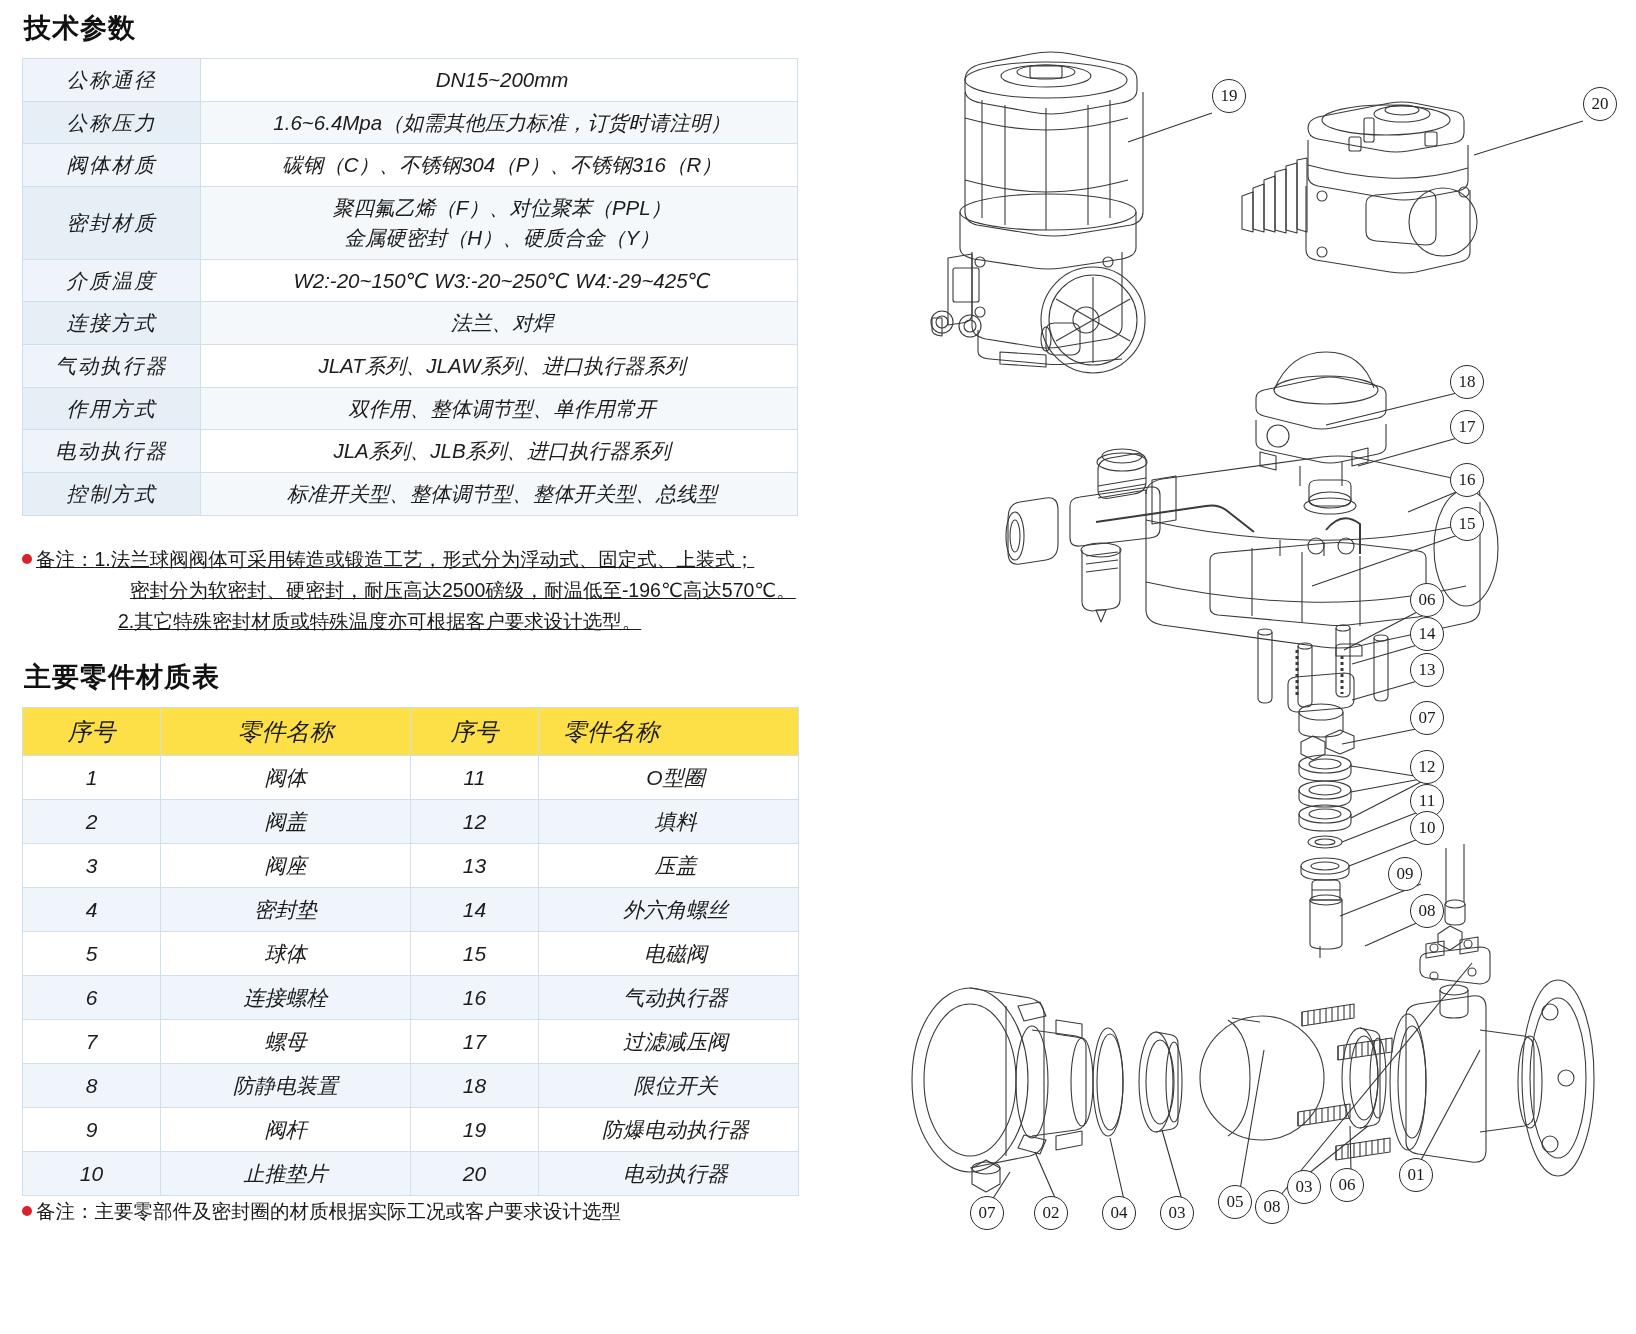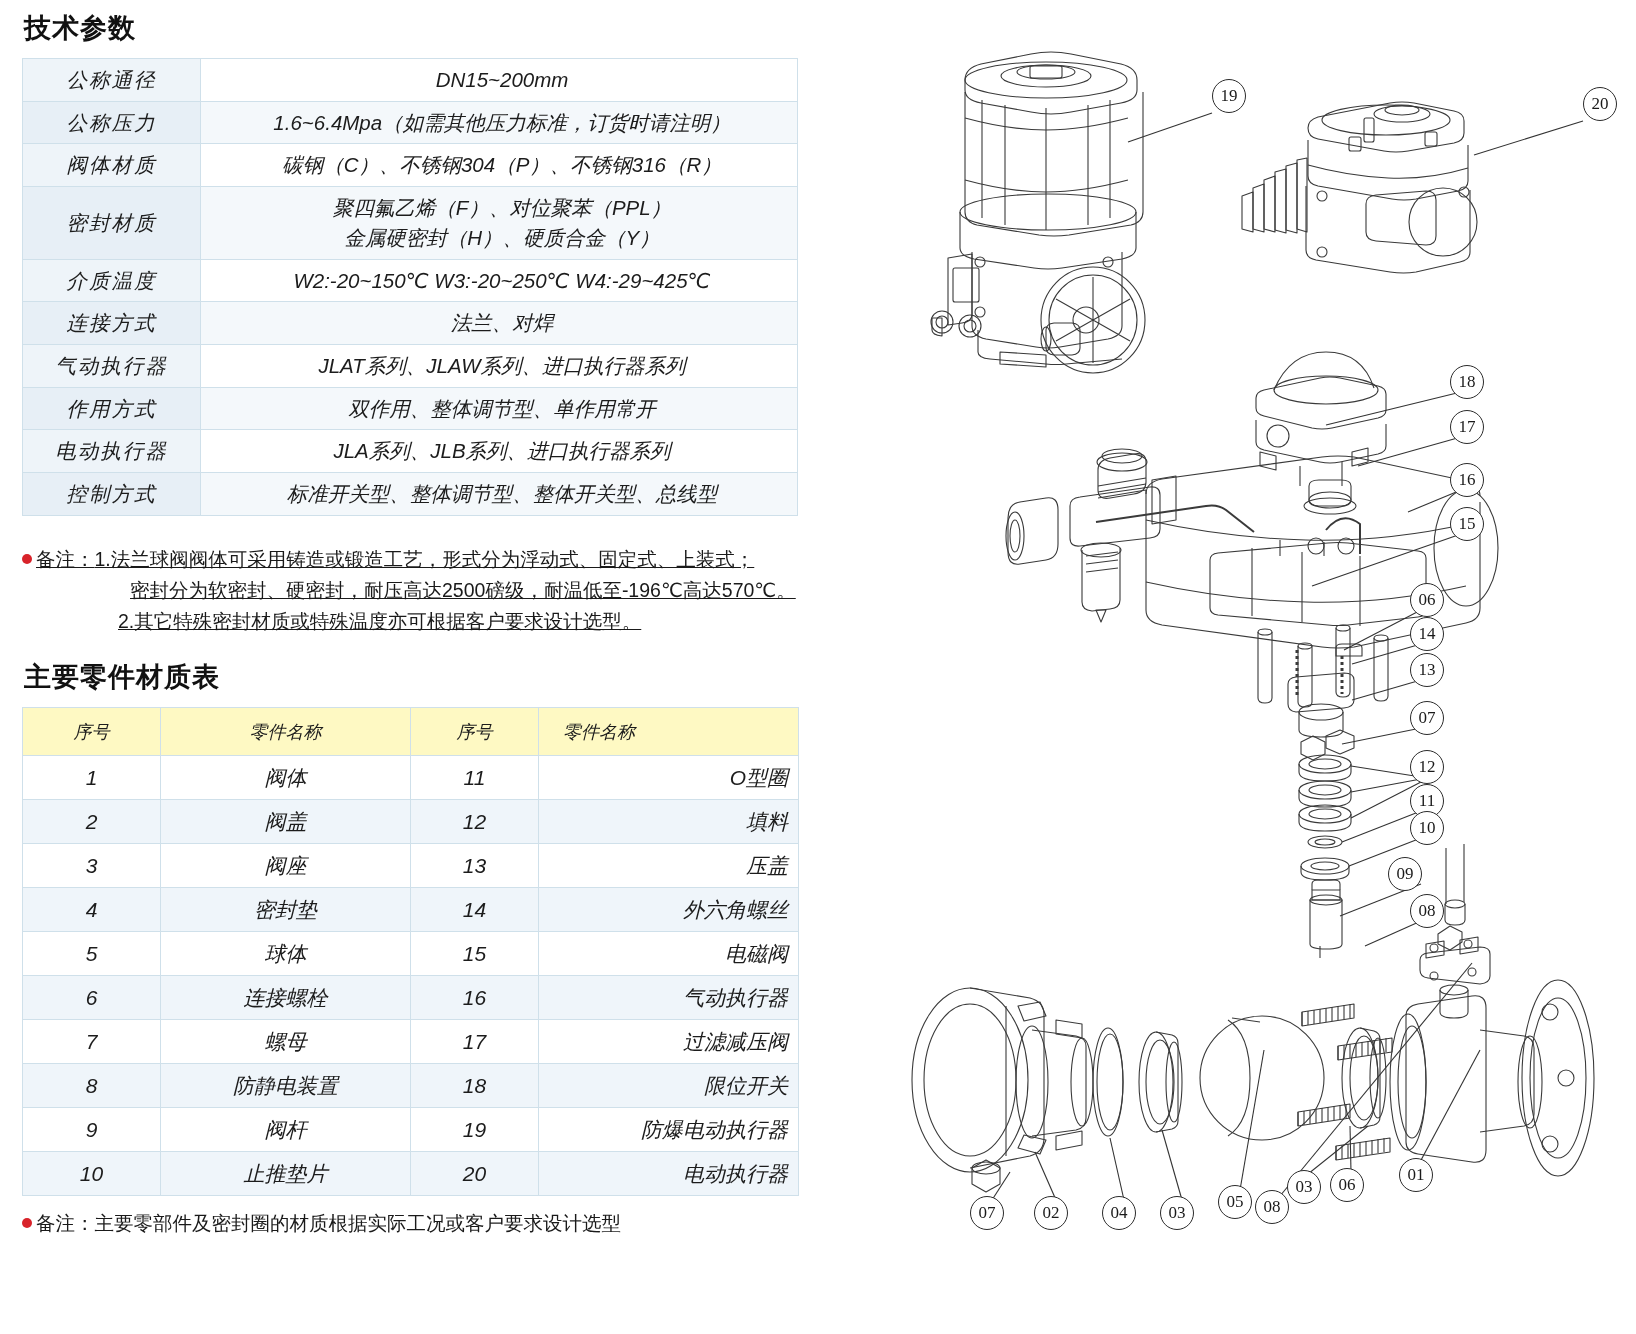--- a/index.html
+++ b/index.html
@@ -55,49 +55,49 @@
   table.spec tr:nth-child(even) td.v { background:#f4f8fb; }
   table.spec tr td { height: 42px; }
   table.spec td.v .ln { display:block; }
 
   
   table.parts col.p1 { width: 138px; }
   table.parts col.p2 { width: 250px; }
   table.parts col.p3 { width: 128px; }
   table.parts col.p4 { width: 260px; }
   table.parts th {
-    background:#fef9c3;
+    background:#fde047;
     font-weight: normal;
     text-align:center;
-    font-size:18px;
+    font-size:24px;
     height: 48px;
   }
   table.parts th.h4 { text-align:left; padding-left:24px; }
   table.parts td { height: 44px; text-align:center; font-size: 21px; }
-  table.parts td.name-l { text-align:right; padding-left:24px; }
+  table.parts td.name-l { text-align:center; padding-left:24px; }
   table.parts tbody tr:nth-child(even) td { background:#eff5fa; }
   table.parts tbody tr:nth-child(odd) td { background:#ffffff; }
 
   
   .note {
     margin-top: 10px;
     font-size: 19.5px;
     line-height: 1.6;
     color:#1a1a1a;
     position: relative;
   }
   .note .bullet {
     display:inline-block; width:10px; height:10px; border-radius:50%;
     background:#d8232a; margin-right:4px; vertical-align: 2px;
   }
   .note .lbl { font-weight: normal; }
   .note .ind1 { display:block; padding-left: 108px; }
   .note .ind2 { display:block; padding-left: 96px; }
   #note-spec { margin-top: 28px; text-decoration: underline; }
-  #note-parts { margin-top: 12px; }
+  #note-parts { margin-top: 0; }
 
   
   .draw {
     position:absolute; left: 860px; top:0; width: 776px; height:1334px;
     pointer-events:none;
   }
   .draw svg { position:absolute; left:0; top:0; }
   .callout {
     position:absolute;
     width: 34px; height: 34px; border-radius:50%;

